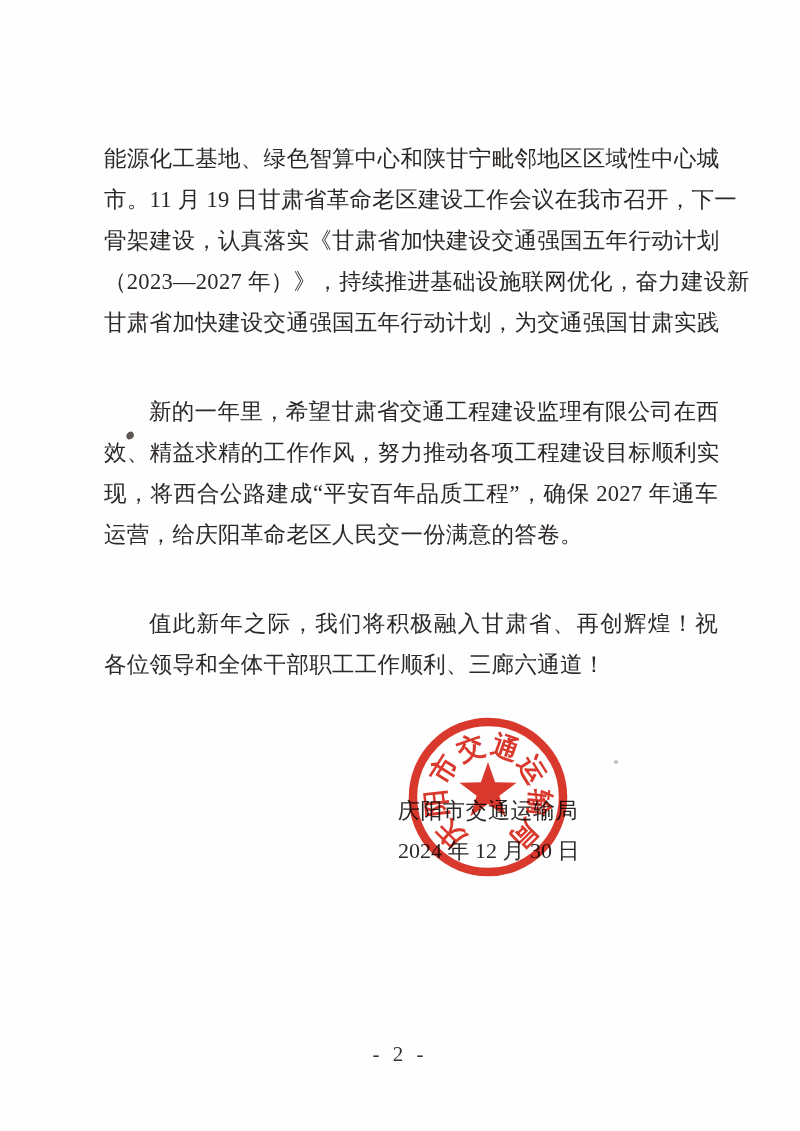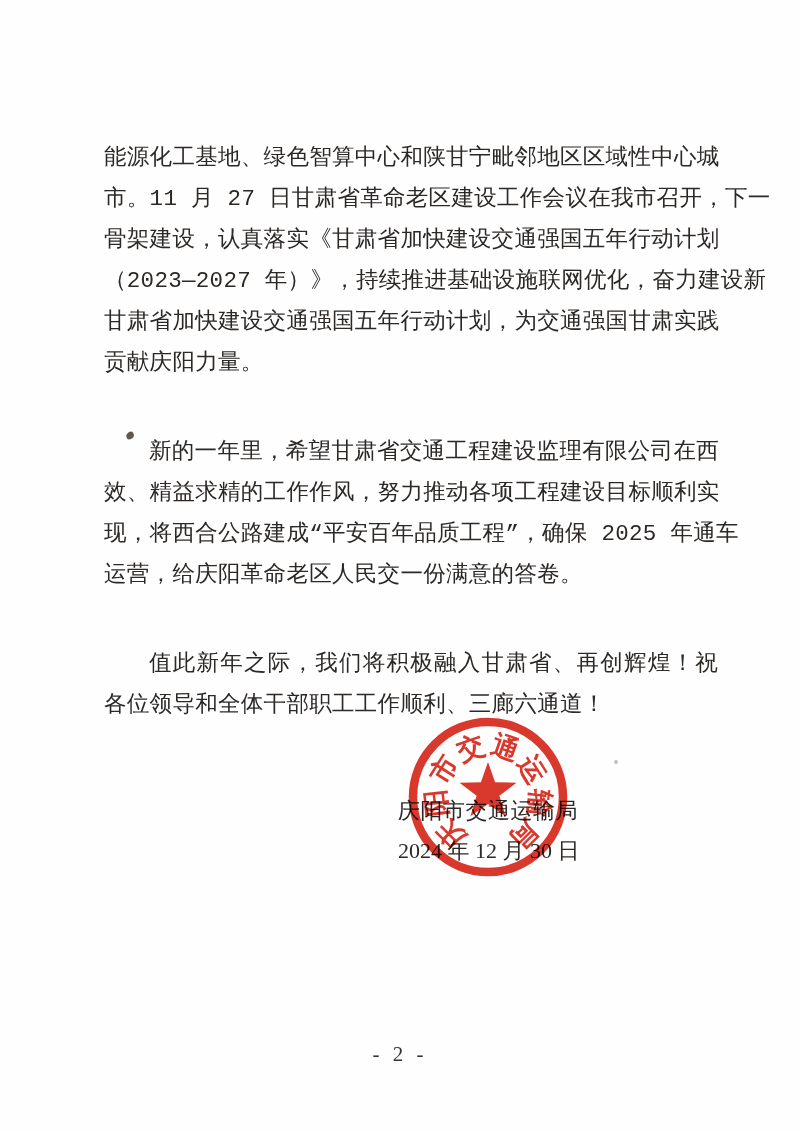--- a/index.html
+++ b/index.html
@@ -20,21 +20,20 @@
     width: 614px;
     font-size: 22.5px;
   }
   .line {
     height: 41px;
     line-height: 41px;
     white-space: nowrap;
     text-align: justify;
     text-align-last: justify;
     letter-spacing: 0.3px;
-    font-family: Liberation Mono, monospace;
   }
   .line.end {
     text-align: left;
     text-align-last: left;
   }
   .line.indent { text-indent: 45px; margin-top: 48px; }
 
   .artifact {
     position: absolute;
     border-radius: 50%;
@@ -96,28 +95,27 @@
     color: #363432;
   }
 </style>
 </head>
 <body>
 
 <div class="page">
 
   <div class="body-text">
     <div class="line">能源化工基地、绿色智算中心和陕甘宁毗邻地区区域性中心城</div>
-    <div class="line">市。11 月 27 日甘肃省革命老区建设工作会议在我市召开，下一</div>
+    <div class="line">市。11 月 19 日甘肃省革命老区建设工作会议在我市召开，下一</div>
     <div class="line">骨架建设，认真落实《甘肃省加快建设交通强国五年行动计划</div>
     <div class="line">（2023—2027 年）》，持续推进基础设施联网优化，奋力建设新</div>
     <div class="line">甘肃省加快建设交通强国五年行动计划，为交通强国甘肃实践</div>
-    <div class="line end">贡献庆阳力量。</div>
     <div class="line indent">新的一年里，希望甘肃省交通工程建设监理有限公司在西</div>
     <div class="line">效、精益求精的工作作风，努力推动各项工程建设目标顺利实</div>
-    <div class="line">现，将西合公路建成“平安百年品质工程”，确保 2025 年通车</div>
+    <div class="line">现，将西合公路建成“平安百年品质工程”，确保 2027 年通车</div>
     <div class="line end">运营，给庆阳革命老区人民交一份满意的答卷。</div>
     <div class="line indent">值此新年之际，我们将积极融入甘肃省、再创辉煌！祝</div>
     <div class="line end">各位领导和全体干部职工工作顺利、三廊六通道！</div>
   </div>
 
   <div class="artifact artifact-1"></div>
   <div class="artifact artifact-2"></div>
 
   <div class="signature-block">
     <div class="signature-agency">庆阳市交通运输局</div>

